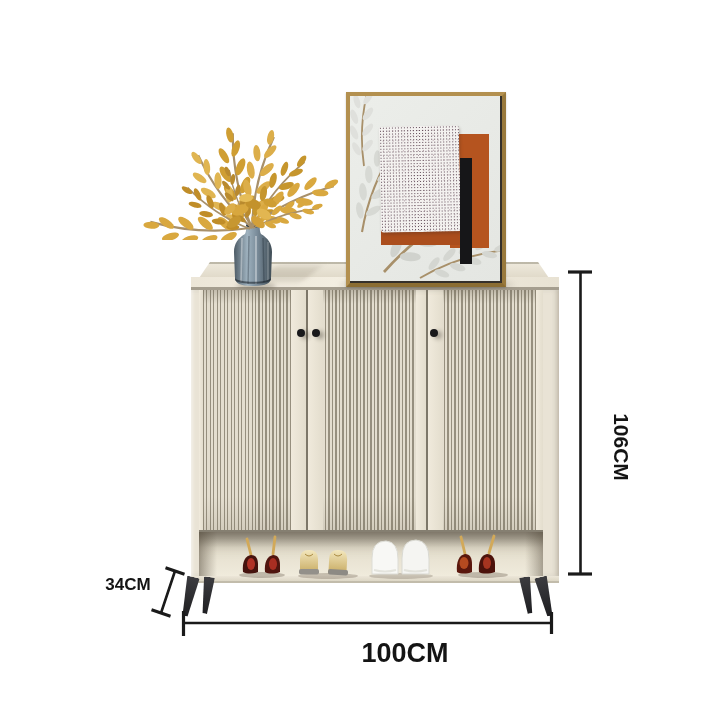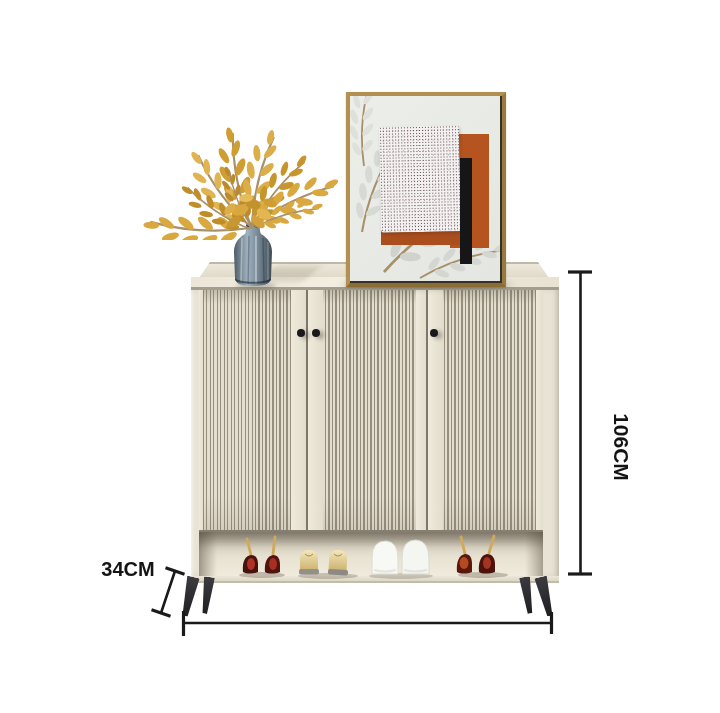--- a/index.html
+++ b/index.html
@@ -59,21 +59,21 @@
      background-image:radial-gradient(rgba(70,45,60,.85) .8px,transparent 1px),
                       radial-gradient(rgba(125,90,105,.6) .7px,transparent 1px);
      background-size:3px 3px,5px 5px;background-position:0 0,1.5px 2px;
      box-shadow:1px 2px 3px rgba(60,40,30,.25);}
   .art-black-bar{position:absolute;left:110px;top:62px;width:12px;height:106px;background:#161618;}
 
   
   .dim-label{font-weight:600;letter-spacing:0;color:#141414;text-align:center;}
   #dim-height{left:576px;top:435px;width:90px;height:24px;font-size:21px;transform:rotate(90deg);}
   #dim-width{left:345px;top:638px;width:120px;height:30px;font-size:27px;}
-  #dim-depth{left:88px;top:558px;width:80px;height:26px;font-size:20px;}
+  #dim-depth{left:88px;top:575px;width:80px;height:26px;font-size:17px;}
 
   svg{display:block;}
 </style>
 </head>
 <body>
 
 <div id="scene">
 
   <svg width="0" height="0" aria-hidden="true">
     <defs>
@@ -222,15 +222,16 @@
       <line x1="183.5" y1="623" x2="551.5" y2="623" stroke-width="2.6"></line>
       <line x1="183.5" y1="611" x2="183.5" y2="636" stroke-width="3.2"></line>
       <line x1="551.5" y1="612" x2="551.5" y2="634" stroke-width="3.2"></line>
       <line x1="175" y1="571" x2="161" y2="613" stroke-width="2.6"></line>
       <line x1="184.5" y1="574.2" x2="165.5" y2="567.8" stroke-width="3.2"></line>
       <line x1="170.5" y1="616.2" x2="151.5" y2="609.8" stroke-width="3.2"></line>
     </g>
   </svg>
 
   <div id="dim-height" class="abs dim-label">106CM</div>
+  <div id="dim-width" class="abs dim-label">100CM</div>
   <div id="dim-depth" class="abs dim-label">34CM</div>
 
 </div>
 
 </body></html>

